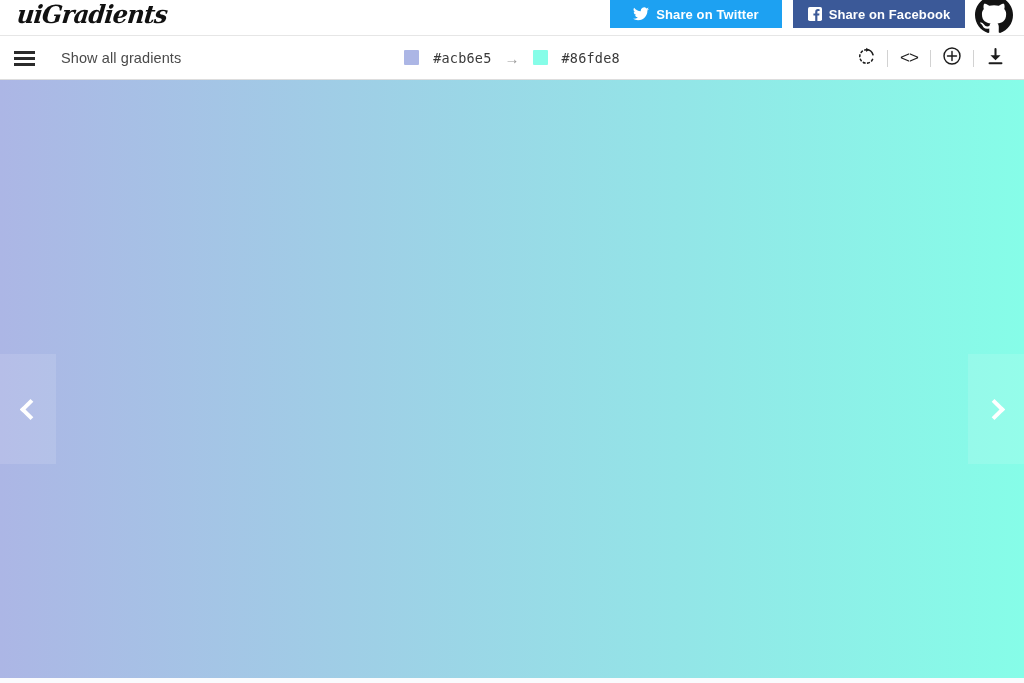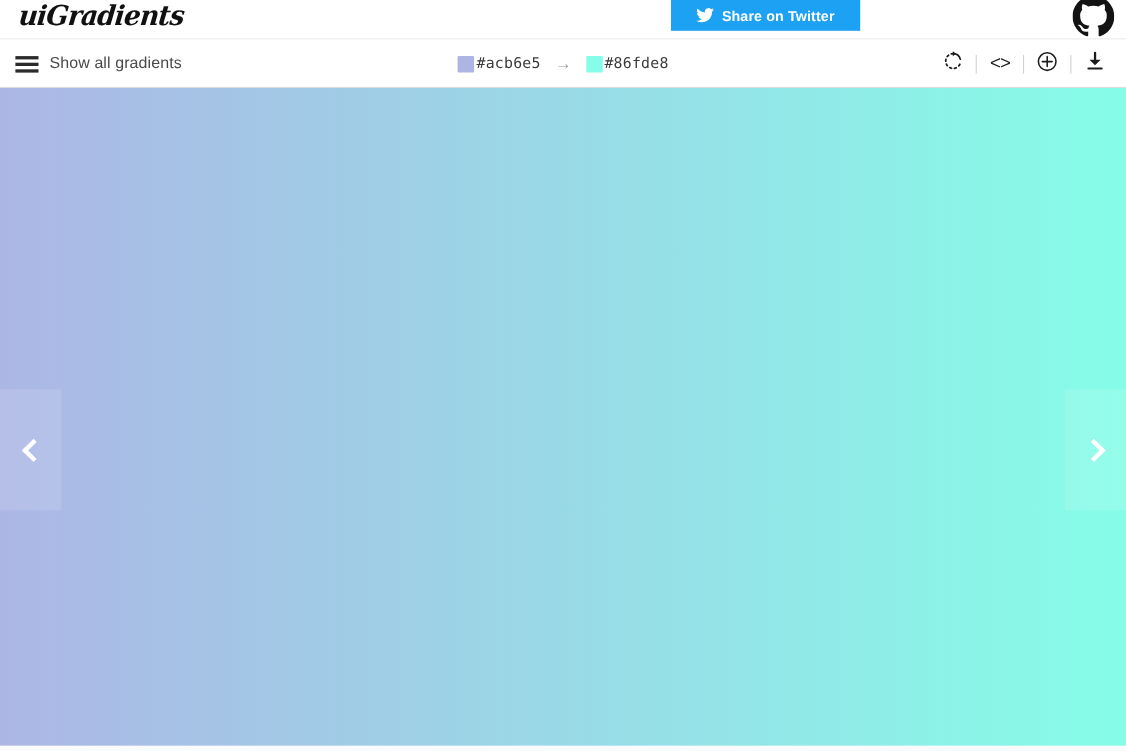--- a/index.html
+++ b/index.html
@@ -107,37 +107,37 @@
   .hamburger i {
     display: block;
     width: 21px;
     height: 3px;
     background: #2b2b2b;
   }
   .show-all-label {
     font-size: 14.5px;
     color: #4a4a4a;
     letter-spacing: 0.1px;
+    margin-left: 16px;
   }
 
   .palette {
     position: absolute;
     left: 0; right: 0;
     top: 0;
     height: 44px;
     display: flex;
     align-items: center;
     justify-content: center;
     gap: 12px;
     pointer-events: none;
   }
   .swatch-group {
     display: flex;
-    align-items: center;
-    gap: 2px;
+    gap: 14px;
     pointer-events: auto;
     cursor: pointer;
   }
   .swatch {
     width: 15px;
     height: 15px;
     border-radius: 1px;
   }
   .hexcode {
     font-family: "DejaVu Sans Mono", monospace;
@@ -247,20 +247,29 @@
 
     <div class="share-btn share-twitter" style="background: rgb(29, 161, 242);">
       <span>
         <svg width="16" height="14" viewBox="0 0 24 20" aria-hidden="true">
           <path fill="#ffffff" d="M24 2.4a9.6 9.6 0 0 1-2.83.79A4.94 4.94 0 0 0 23.34.38a9.86 9.86 0 0 1-3.13 1.2A4.92 4.92 0 0 0 11.8 6.04 13.97 13.97 0 0 1 1.67.73a4.92 4.92 0 0 0 1.52 6.57A4.9 4.9 0 0 1 .96 6.69v.06a4.93 4.93 0 0 0 3.95 4.83 4.96 4.96 0 0 1-2.22.08 4.93 4.93 0 0 0 4.6 3.42A9.88 9.88 0 0 1 0 17.13a13.94 13.94 0 0 0 7.55 2.21c9.06 0 14.01-7.5 14.01-14v-.64A10 10 0 0 0 24 2.4z"></path>
         </svg>
       </span>
       <span>Share on Twitter</span>
     </div>
 
+    <div class="share-btn share-facebook" style="background: rgb(59, 89, 152);">
+      <span>
+        <svg width="14" height="14" viewBox="0 0 24 24" aria-hidden="true">
+          <rect x="0" y="0" width="24" height="24" rx="3" fill="#ffffff"></rect>
+          <path fill="#3b5998" d="M16.1 24v-9.3h3.1l.47-3.63H16.1V8.75c0-1.05.29-1.77 1.8-1.77h1.9V3.74A25.6 25.6 0 0 0 17 3.6c-2.75 0-4.63 1.68-4.63 4.76v2.71H9.27v3.63h3.1V24h3.73z"></path>
+        </svg>
+      </span>
+      <span>Share on Facebook</span>
+    </div>
 
     <div class="gh-link">
       <span>
         <svg width="38" height="38" viewBox="0 0 16 16" aria-hidden="true">
           <path fill="#131313" fill-rule="evenodd" d="M8 0C3.58 0 0 3.58 0 8c0 3.54 2.29 6.53 5.47 7.59.4.07.55-.17.55-.38 0-.19-.01-.82-.01-1.49-2.01.37-2.53-.49-2.69-.94-.09-.23-.48-.94-.82-1.13-.28-.15-.68-.52-.01-.53.63-.01 1.08.58 1.23.82.72 1.21 1.87.87 2.33.66.07-.52.28-.87.51-1.07-1.78-.2-3.64-.89-3.64-3.95 0-.87.31-1.59.82-2.15-.08-.2-.36-1.02.08-2.12 0 0 .67-.21 2.2.82a7.42 7.42 0 0 1 2-.27c.68 0 1.36.09 2 .27 1.53-1.04 2.2-.82 2.2-.82.44 1.1.16 1.92.08 2.12.51.56.82 1.27.82 2.15 0 3.07-1.87 3.75-3.65 3.95.29.25.54.73.54 1.48 0 1.07-.01 1.93-.01 2.2 0 .21.15.46.55.38A8.01 8.01 0 0 0 16 8c0-4.42-3.58-8-8-8z"></path>
         </svg>
       </span>
     </div>
   </div>
 

